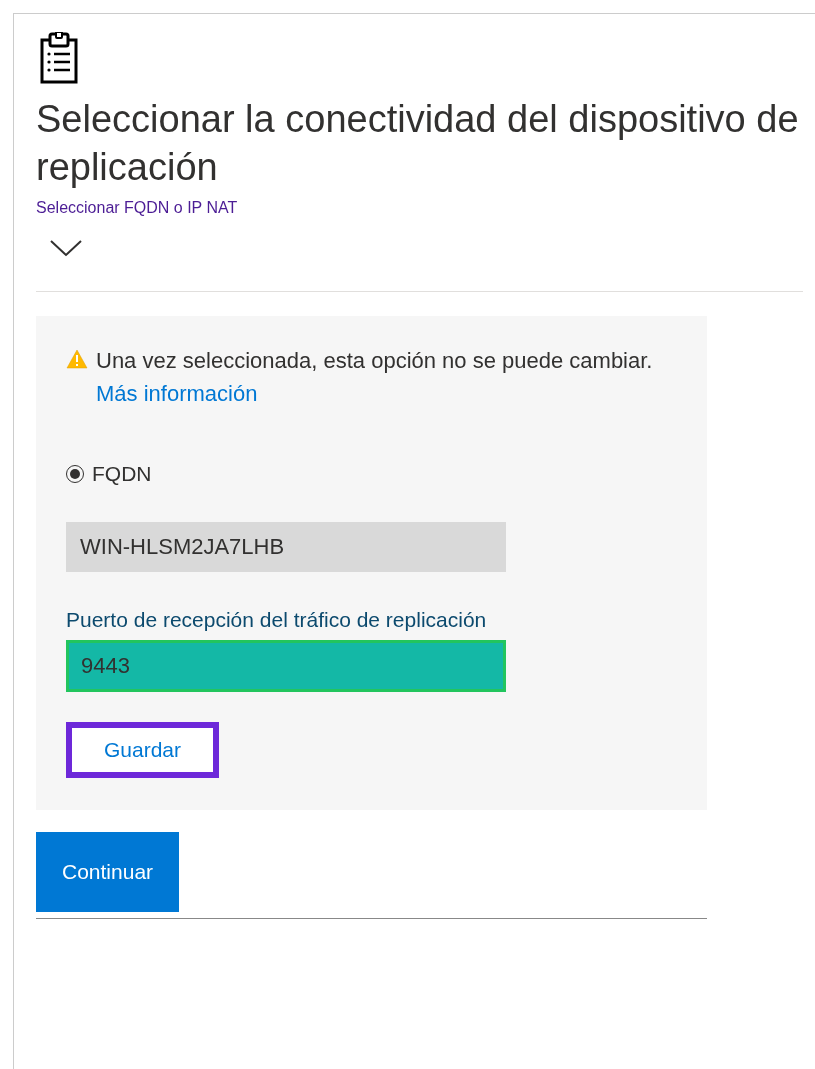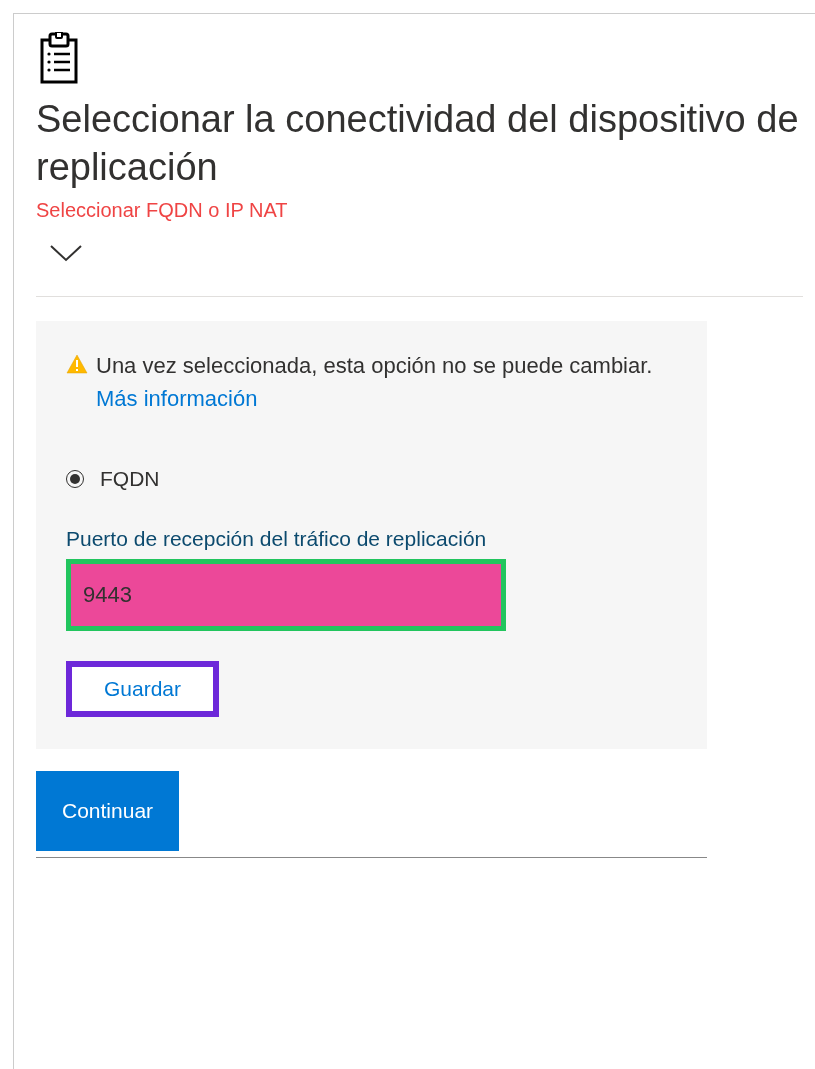--- a/index.html
+++ b/index.html
@@ -30,23 +30,23 @@
       margin-bottom: 8px;
     }
     .page-title {
       font-size: 38px;
       font-weight: 300;
       color: #323130;
       line-height: 1.25;
       margin-bottom: 8px;
     }
     .page-subtitle {
-      font-size: 20px;
+      font-size: 16px;
       font-weight: 400;
-      color: #ef4444;
+      color: #4c1d95;
       margin-bottom: 20px;
     }
     .chevron-row {
       margin-left: 12px;
       margin-bottom: 28px;
     }
     .divider {
       border: none;
       border-top: 1px solid #e1dfdd;
       margin-bottom: 24px;
@@ -77,21 +77,21 @@
       text-decoration: none;
       cursor: pointer;
       text-align: right;
     }
     .radio-group {
       margin-bottom: 36px;
     }
     .radio-row {
       display: flex;
       align-items: center;
-      gap: 16px;
+      gap: 8px;
       margin-bottom: 4px;
       cursor: pointer;
     }
     .radio-outer {
       width: 18px;
       height: 18px;
       border: 1.5px solid #323130;
       border-radius: 50%;
       display: flex;
       align-items: center;
@@ -116,25 +116,25 @@
       width: 440px;
       margin-bottom: 36px;
     }
     .field-label {
       font-size: 21px;
       color: #0c4a6e;
       margin-bottom: 8px;
     }
     .port-input {
       width: 440px;
-      padding: 18px 12px;
+      padding: 10px 12px;
       font-size: 22px;
       color: #323130;
-      border: 5px solid #22c55e;
-      background: #ec4899;
+      border: 3px solid #22c55e;
+      background: #14b8a6;
       font-family: inherit;
       margin-bottom: 30px;
     }
     .save-button {
       background: #fff;
       border: 6px solid #6d28d9;
       color: #0078d4;
       font-size: 21px;
       padding: 10px 32px;
       cursor: pointer;
@@ -203,20 +203,21 @@
 
     <div class="radio-group">
       <div class="radio-row">
         <span class="radio-outer">
           <span class="radio-inner"></span>
         </span>
         <span class="radio-label">FQDN</span>
       </div>
     </div>
 
+    <div class="hostname-display">WIN-HLSM2JA7LHB</div>
 
     <div class="field-label">Puerto de recepción del tráfico de replicación</div>
     <input class="port-input" type="text" value="9443" style="">
 
     <div>
       <button class="save-button">Guardar</button>
     </div>
   </div>
 
   <button class="continue-button">Continuar</button>

